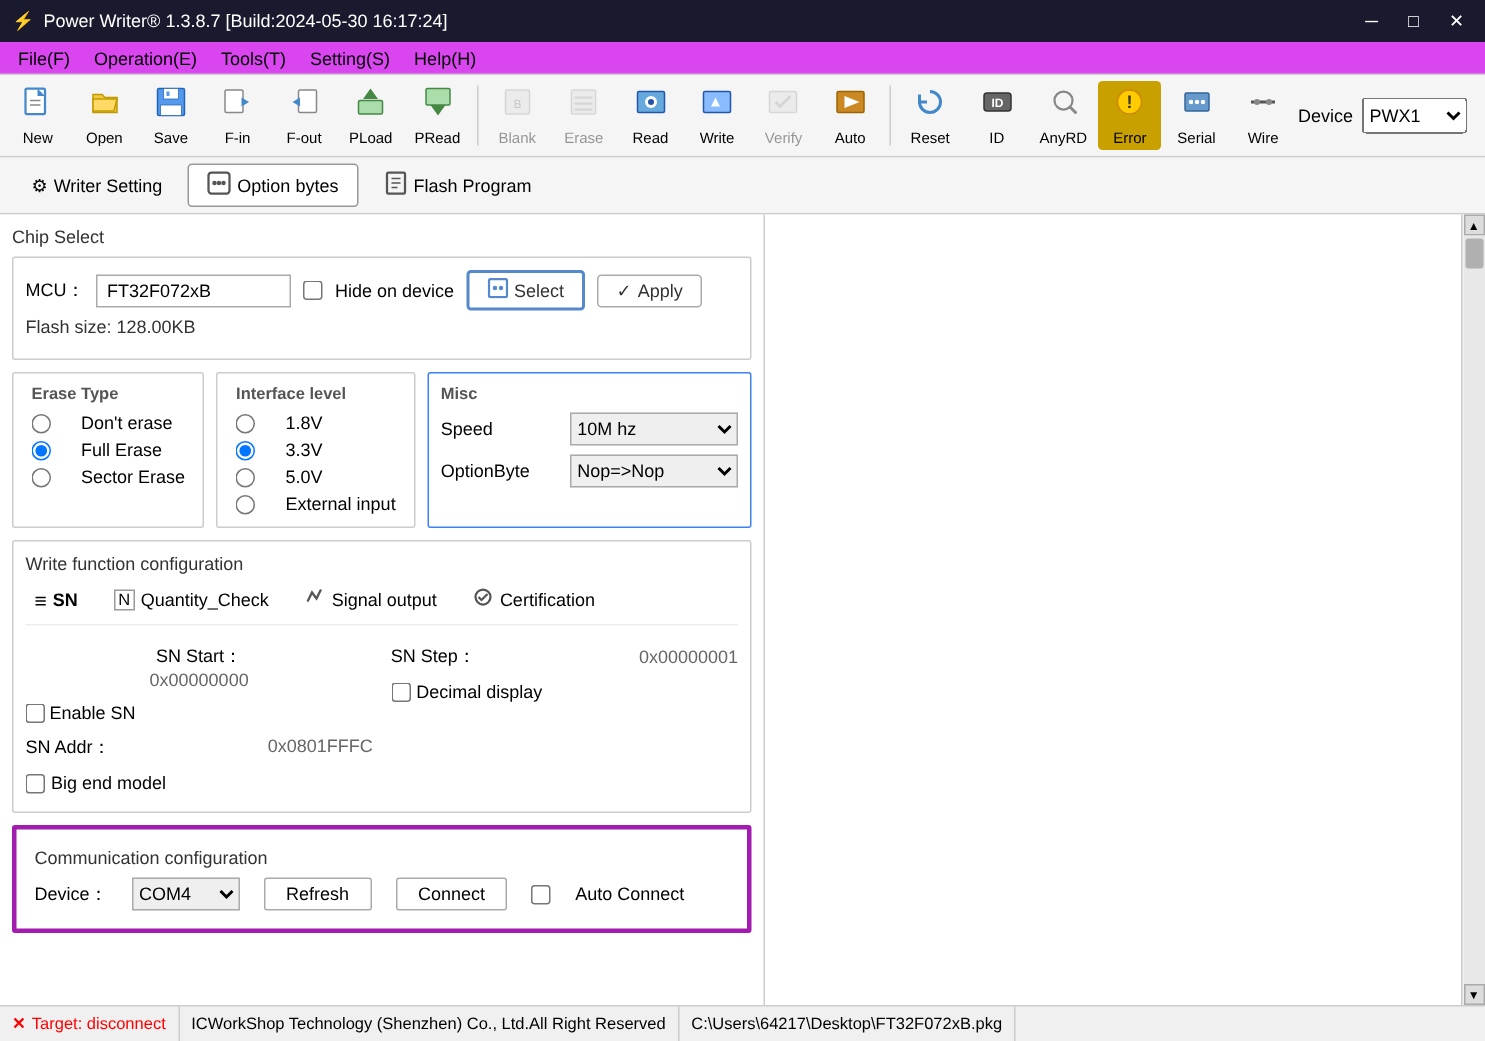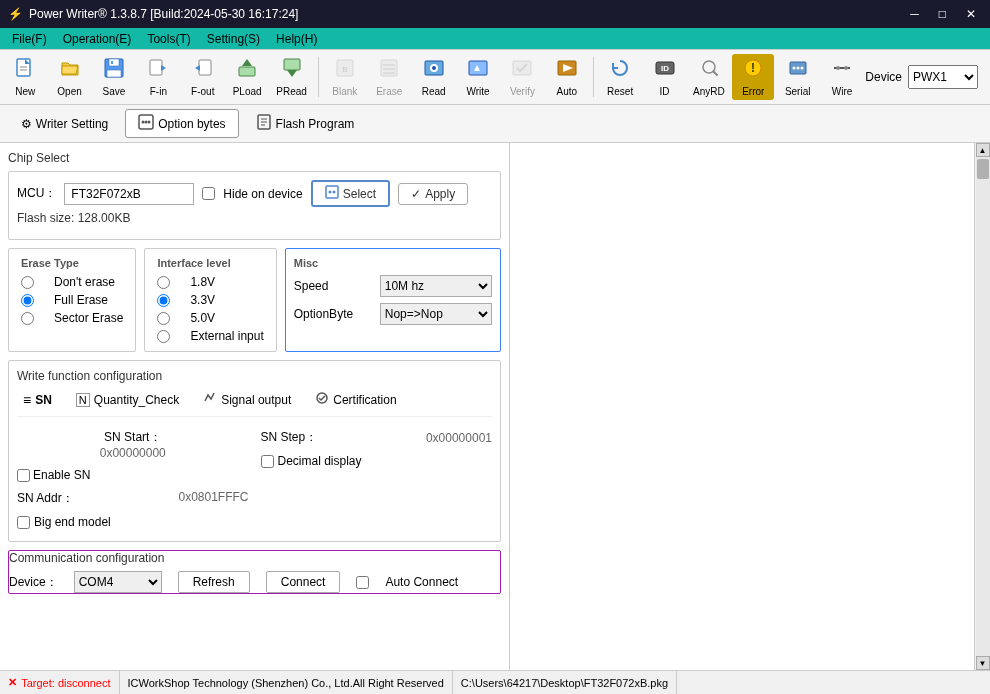--- a/index.html
+++ b/index.html
@@ -5,21 +5,21 @@
     * { box-sizing: border-box; margin: 0; padding: 0; }
     body { font-family: 'Segoe UI', Tahoma, sans-serif; font-size: 12px; background: #f0f0f0; width: 990px; height: 694px; overflow: hidden; }
     
     
     #title-bar { background: #1a1a2e; color: white; height: 28px; display: flex; align-items: center; justify-content: space-between; padding: 0 8px; font-size: 12px; }
     #title-bar .title { display: flex; align-items: center; gap: 6px; }
     #title-controls { display: flex; gap: 8px; }
     #title-controls span { cursor: pointer; padding: 2px 6px; font-size: 14px; }
 
     
-    #menu-bar { background: #14b8a6; height: 22px; display: flex; align-items: center; border-bottom: 1px solid #ccc; padding: 0 4px; }
+    #menu-bar { background: #d946ef; height: 22px; display: flex; align-items: center; border-bottom: 1px solid #ccc; padding: 0 4px; }
     #menu-bar .menu-item { padding: 2px 8px; cursor: pointer; font-size: 12px; }
 
     
     #toolbar { background: #f5f5f5; border-bottom: 1px solid #ccc; display: flex; align-items: center; padding: 3px 4px; gap: 2px; height: 55px; }
     .tool-btn { display: flex; flex-direction: column; align-items: center; justify-content: center; width: 46px; height: 46px; cursor: pointer; border: 1px solid transparent; border-radius: 3px; font-size: 10px; gap: 2px; }
     .tool-btn .icon { font-size: 20px; }
     .tool-btn.disabled { opacity: 0.4; cursor: default; }
     
     
     #device-section { display: flex; align-items: center; gap: 6px; margin-left: auto; padding-right: 8px; font-size: 12px; }
@@ -63,21 +63,21 @@
     .misc-select { flex: 1; height: 22px; font-size: 12px; border: 1px solid #aaa; }
     .checkbox-row { display: flex; align-items: center; gap: 4px; font-size: 12px; }
 
     
     .write-func { border: 1px solid #ccc; padding: 8px; border-radius: 2px; margin-bottom: 8px; }
     .write-func-header { display: flex; align-items: center; gap: 12px; margin-bottom: 8px; border-bottom: 1px solid #eee; padding-bottom: 6px; }
     .func-tab { display: flex; align-items: center; gap: 4px; font-size: 12px; cursor: pointer; padding: 2px 6px; }
     .func-tab.active { font-weight: bold; }
 
     
-    .comm-box { border: 1px solid #a21caf; padding: 0; border-radius: 2px; }
+    .comm-box { border: 3px solid #a21caf; padding: 12px; border-radius: 2px; }
     .comm-row { display: flex; align-items: center; gap: 16px; }
     .comm-label { font-size: 12px; }
     .comm-select { height: 22px; font-size: 12px; border: 1px solid #aaa; }
     .btn-refresh { padding: 3px 14px; font-size: 12px; border: 1px solid #aaa; background: white; cursor: pointer; border-radius: 2px; }
     .btn-connect { padding: 3px 14px; font-size: 12px; border: 1px solid #aaa; background: white; cursor: pointer; border-radius: 2px; }
 
     
     #status-bar { height: 24px; background: #f0f0f0; border-top: 1px solid #ccc; display: flex; align-items: center; gap: 0; font-size: 11px; }
     .status-item { padding: 0 8px; border-right: 1px solid #ccc; height: 100%; display: flex; align-items: center; gap: 4px; }
 
@@ -492,21 +492,21 @@
             </div>
           </div>
         </div>
       </div>
     </div>
 
     <div class="comm-box">
       <div class="section-title" style="margin-bottom:6px;">Communication configuration</div>
       <div class="comm-row">
         <span class="comm-label">Device：</span>
-        <select class="comm-select" style="width:88px;">
+        <select class="comm-select" style="width:72px;">
           <option>COM4</option>
           <option>COM1</option>
           <option>COM2</option>
           <option>COM3</option>
         </select>
         <button class="btn-refresh">Refresh</button>
         <button class="btn-connect">Connect</button>
         <input type="checkbox" style="">
         <label>Auto Connect</label>
       </div>

